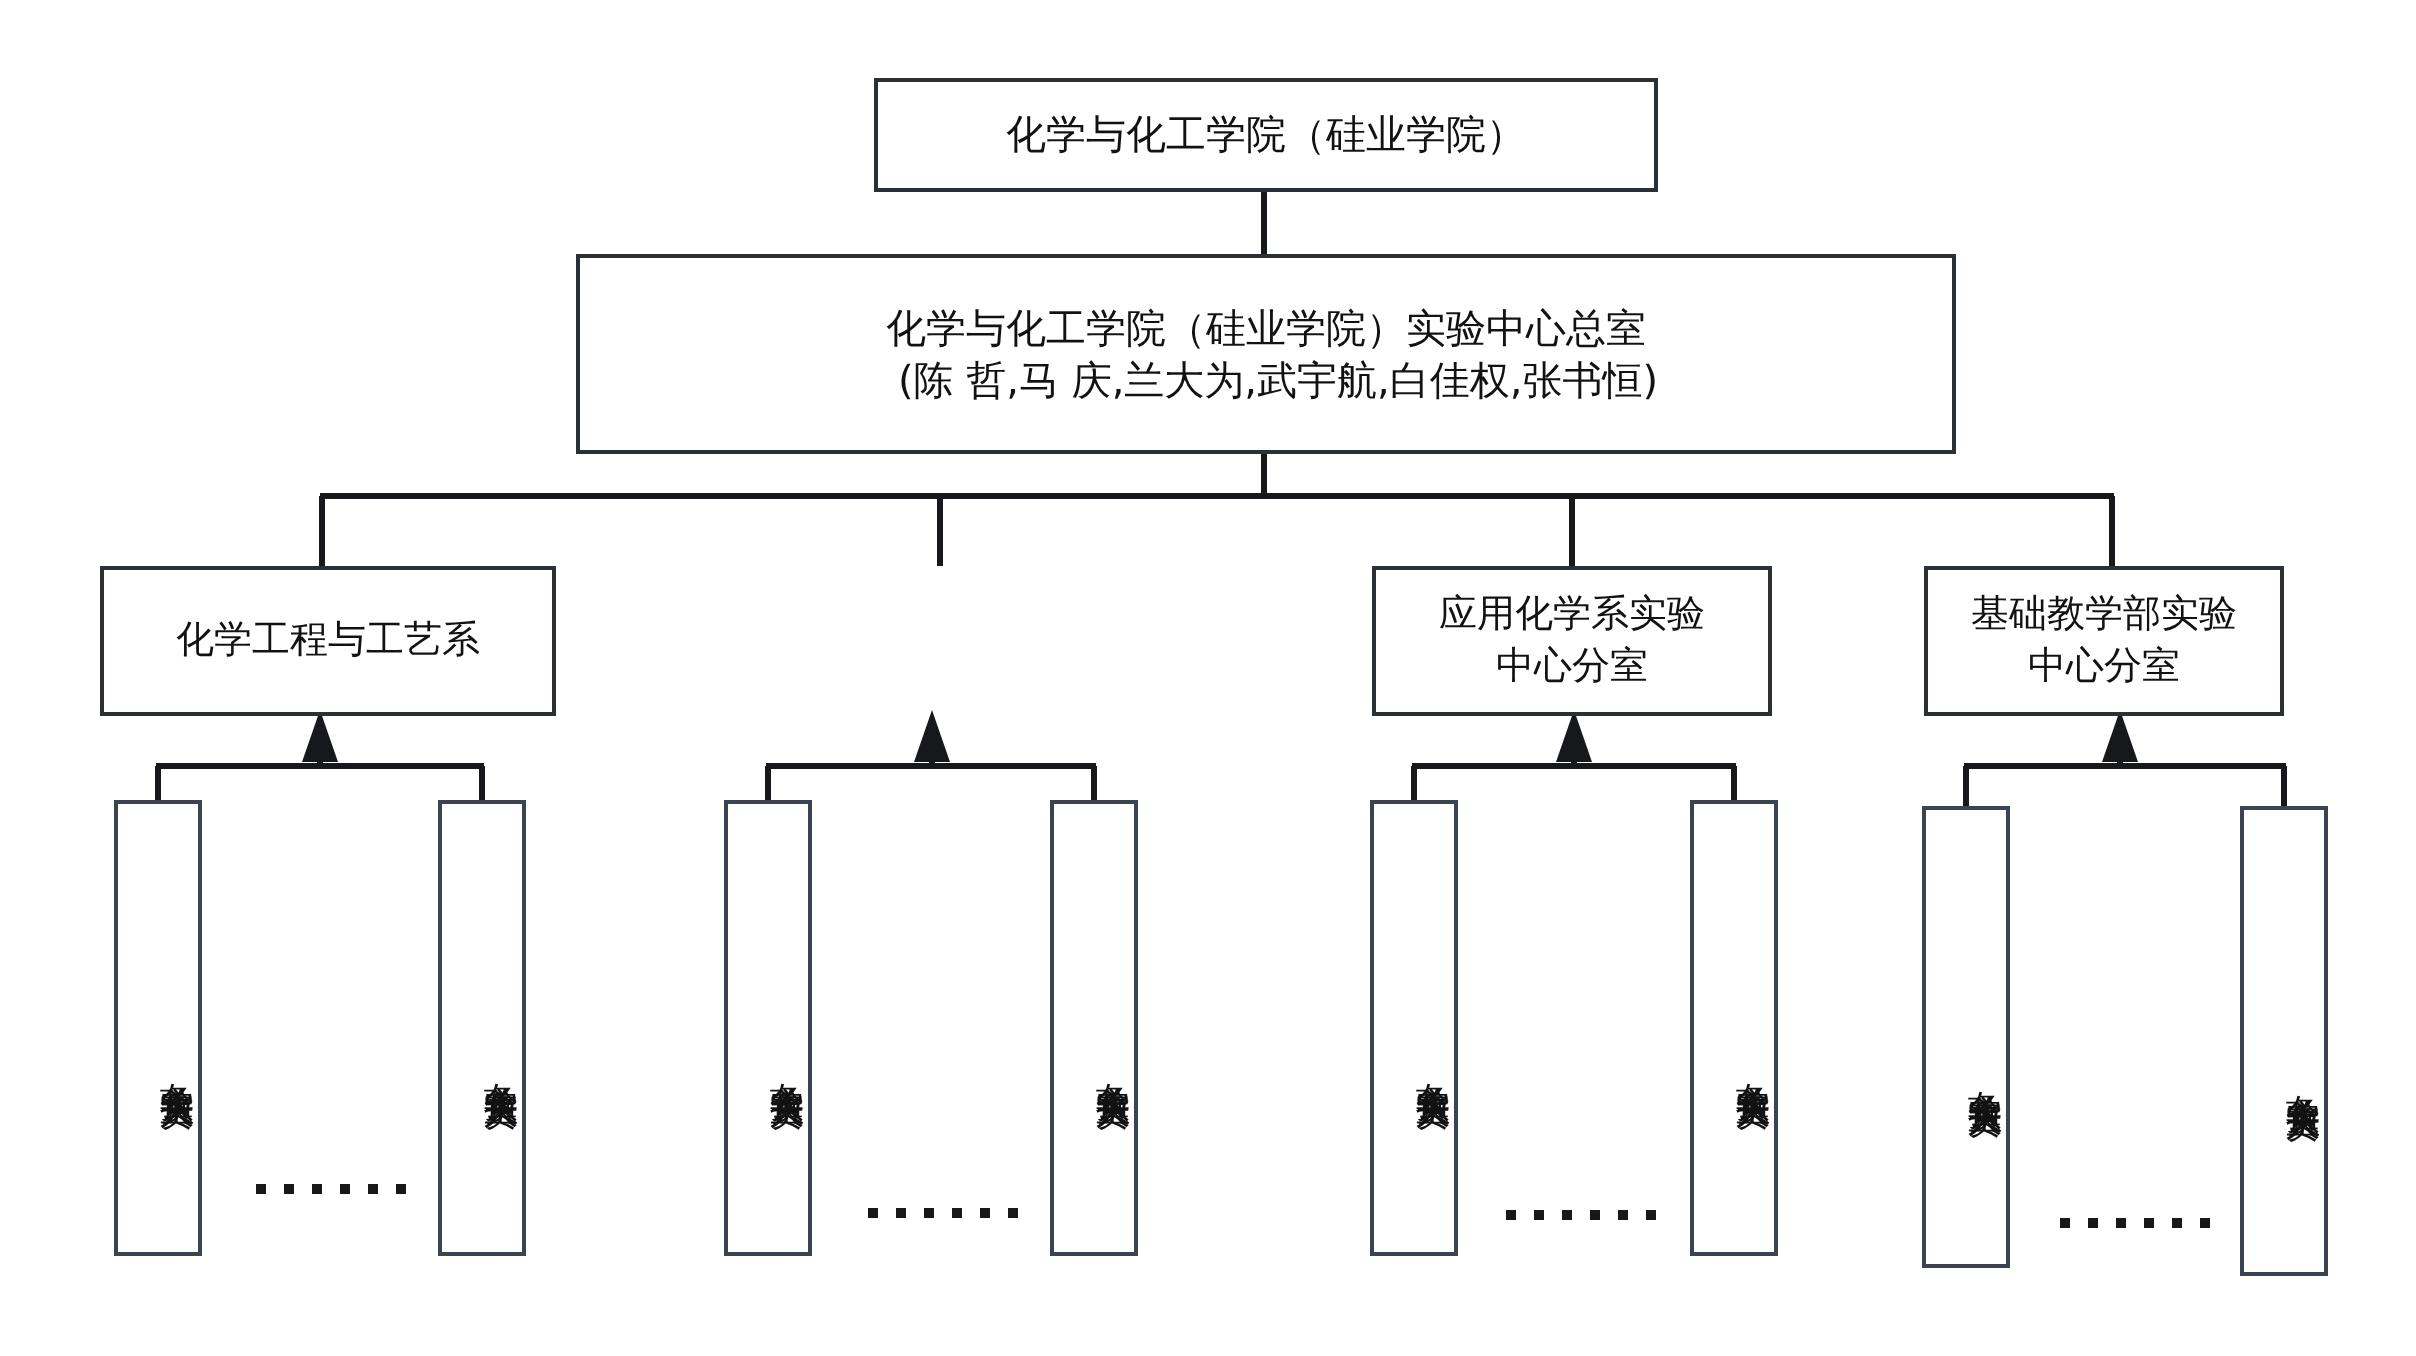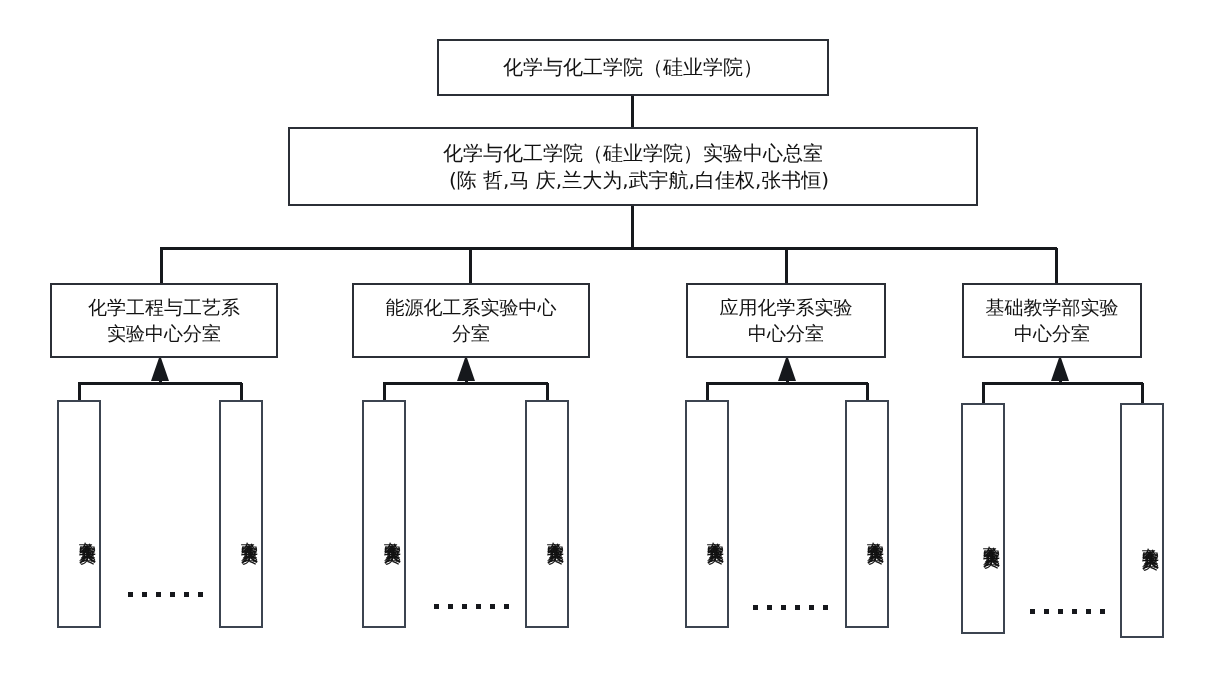--- a/index.html
+++ b/index.html
@@ -56,21 +56,21 @@
   #node-root {
     left: 437px; top: 39px;
     width: 392px; height: 57px;
     font-size: 20px;
     border-width: 2px;
   }
 
   
   #node-center {
     left: 288px; top: 127px;
-    width: 690px; height: 79px;
+    width: 690px; height: 100px;
     font-size: 20px;
     align-items: center;
   }
   #node-center .line-2 { letter-spacing: 0px; padding-left: 12px; }
 
   
   .dept {
     height: 75px;
     font-size: 19px;
   }
@@ -170,30 +170,23 @@
   <div class="node" id="node-center">
     <span class="lines">
       <span class="line">化学与化工学院（硅业学院）实验中心总室</span>
       <span class="line line-2">(陈 哲,马 庆,兰大为,武宇航,白佳权,张书恒)</span>
     </span>
   </div>
 
   <div class="node dept" id="dept-0">
     <span class="lines">
       <span class="line">化学工程与工艺系</span>
-      <span class="line">实验中心分室</span>
-    </span>
-  </div>
-
-  <div class="node dept" id="dept-1">
-    <span class="lines">
-      <span class="line">能源化工系实验中心</span>
-      <span class="line">分室</span>
-    </span>
-  </div>
+    </span>
+  </div>
+
 
   <div class="node dept" id="dept-2">
     <span class="lines">
       <span class="line">应用化学系实验</span>
       <span class="line">中心分室</span>
     </span>
   </div>
 
   <div class="node dept" id="dept-3">
     <span class="lines">

